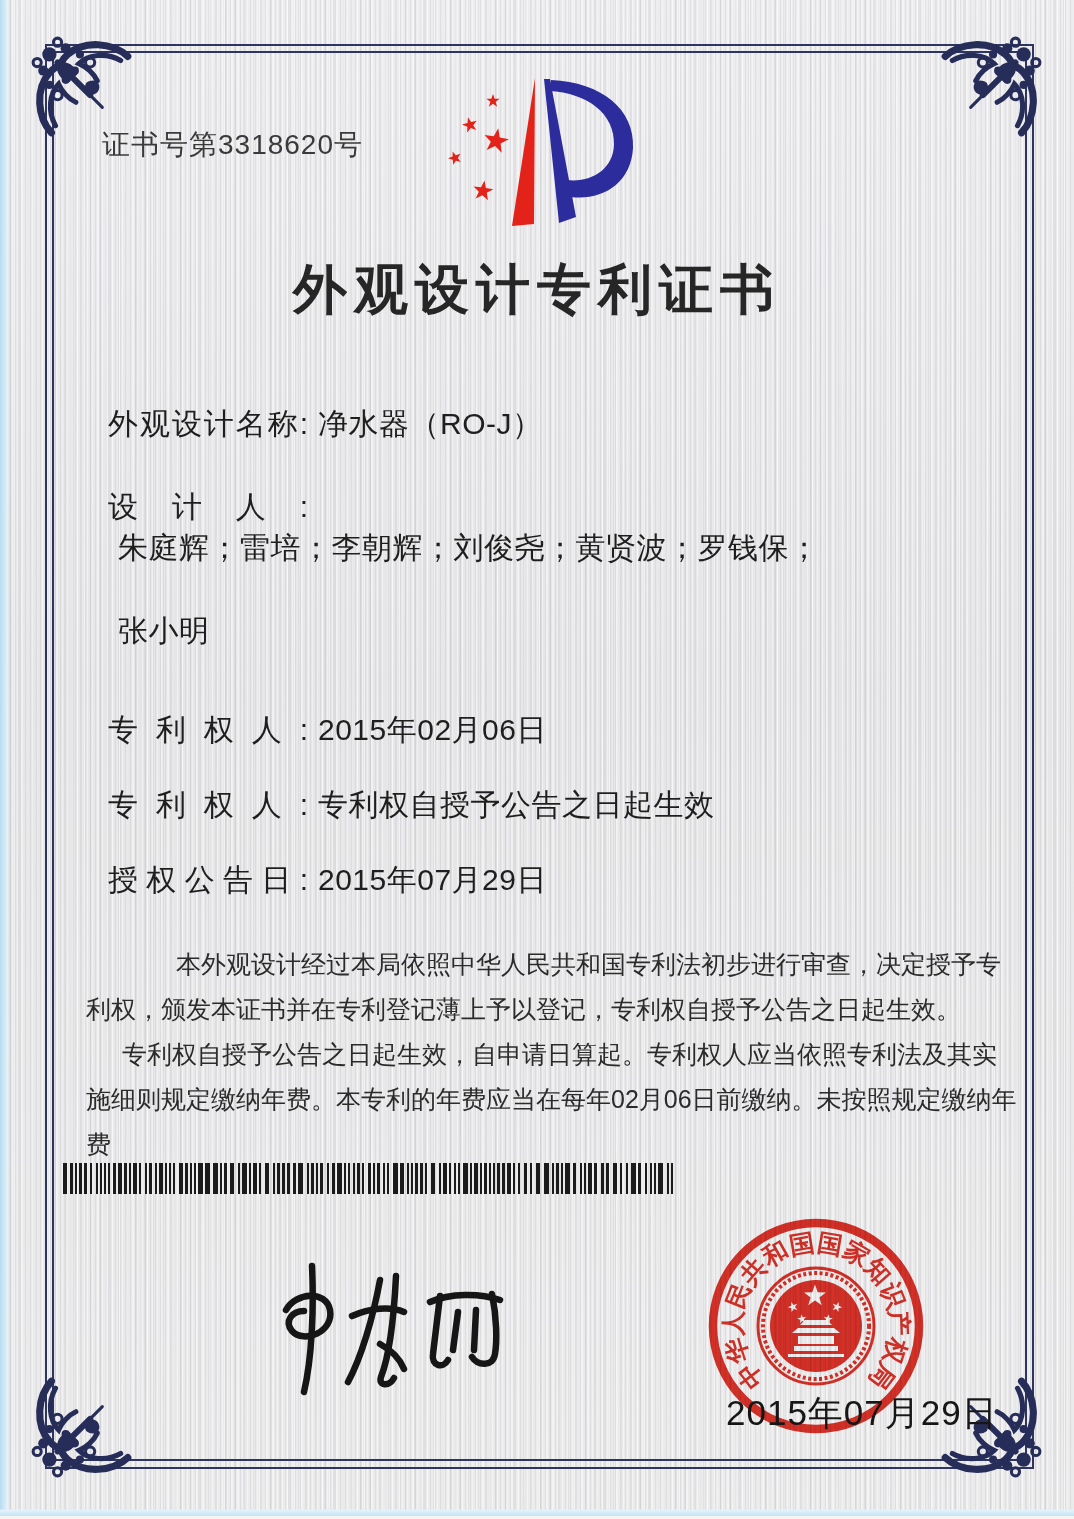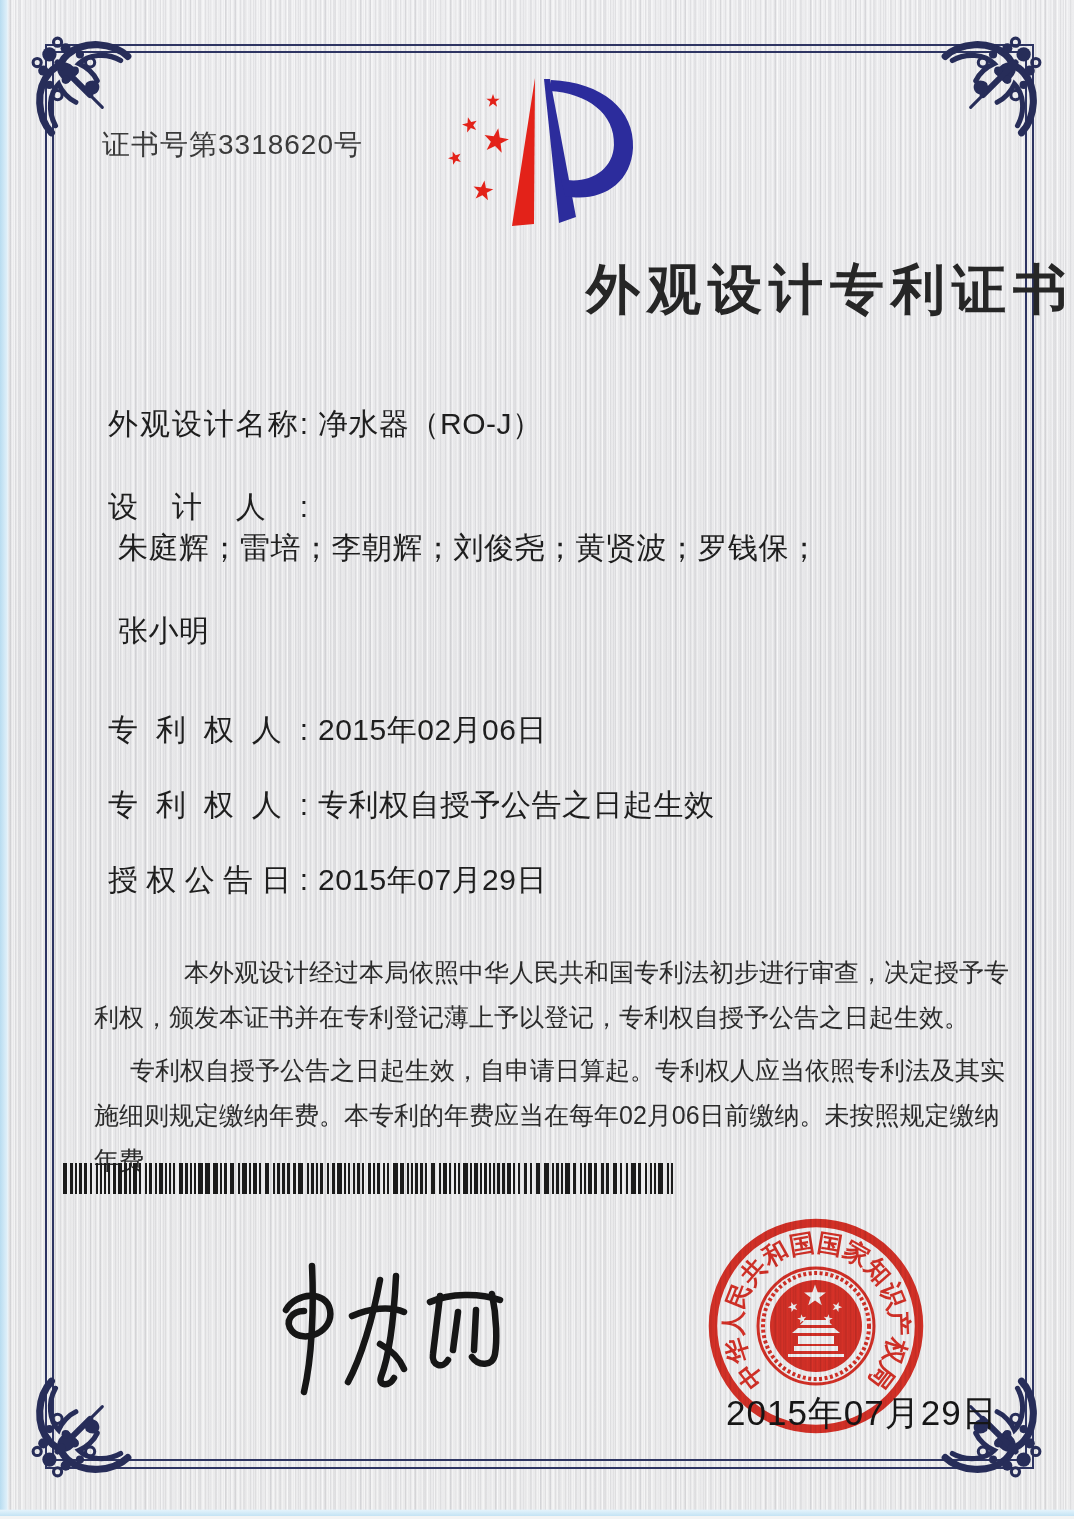--- a/index.html
+++ b/index.html
@@ -21,30 +21,30 @@
   .frame-outer{left:45px;top:44px;right:40px;bottom:47px;}
   .frame-inner{left:52px;top:51px;right:47px;bottom:55px;}
   .orn{position:absolute;width:112px;height:112px;}
   .orn svg{width:100%;height:100%;}
   .orn.tl{left:27px;top:32px;}
   .orn.tr{left:934px;top:32px;transform:scaleX(-1);}
   .orn.bl{left:27px;top:1370px;transform:scaleY(-1);}
   .orn.br{left:934px;top:1370px;transform:scale(-1,-1);}
   .certno{position:absolute;left:102px;top:126px;font-size:28px;color:#3a3a3a;letter-spacing:1px;}
   .logo{position:absolute;left:430px;top:76px;width:212px;height:156px;}
-  .title{position:absolute;left:0;top:254px;width:100%;text-align:right;
+  .title{position:absolute;left:0;top:254px;width:100%;text-align:center;
     font-family:"Liberation Serif",serif;font-weight:bold;font-size:54px;
     letter-spacing:7px;color:#262626;}
   .row{position:absolute;left:108px;width:910px;font-size:30px;color:#1e1e1e;}
   .row .lbl{display:inline-block;width:200px;text-align:justify;text-align-last:justify;vertical-align:top;}
   .row .val{display:inline-block;margin-left:10px;vertical-align:top;letter-spacing:.5px;}
   .row .val .line2{display:block;margin-top:42px;}
   .paras{position:absolute;left:86px;top:942px;width:932px;font-size:25px;
     line-height:45px;color:#2b2b2b;}
-  .paras p{margin:8px;}
+  .paras p{margin:0;}
   .paras .p1{text-indent:90px;}
   .paras .p2{text-indent:36px;}
   .barcode{position:absolute;left:63px;top:1163px;width:616px;height:31px;}
   .sig-role{position:absolute;left:132px;top:1314px;font-family:"Liberation Serif",serif;
     font-size:44px;letter-spacing:16px;color:#2c2c2c;}
   .sig{position:absolute;left:252px;top:1258px;width:272px;height:142px;}
   .seal{position:absolute;left:702px;top:1212px;width:228px;height:228px;opacity:.93;mix-blend-mode:multiply;}
   .seal-date{position:absolute;left:726px;top:1390px;font-size:35px;color:#161616;letter-spacing:1px;}
 </style>
 </head>

